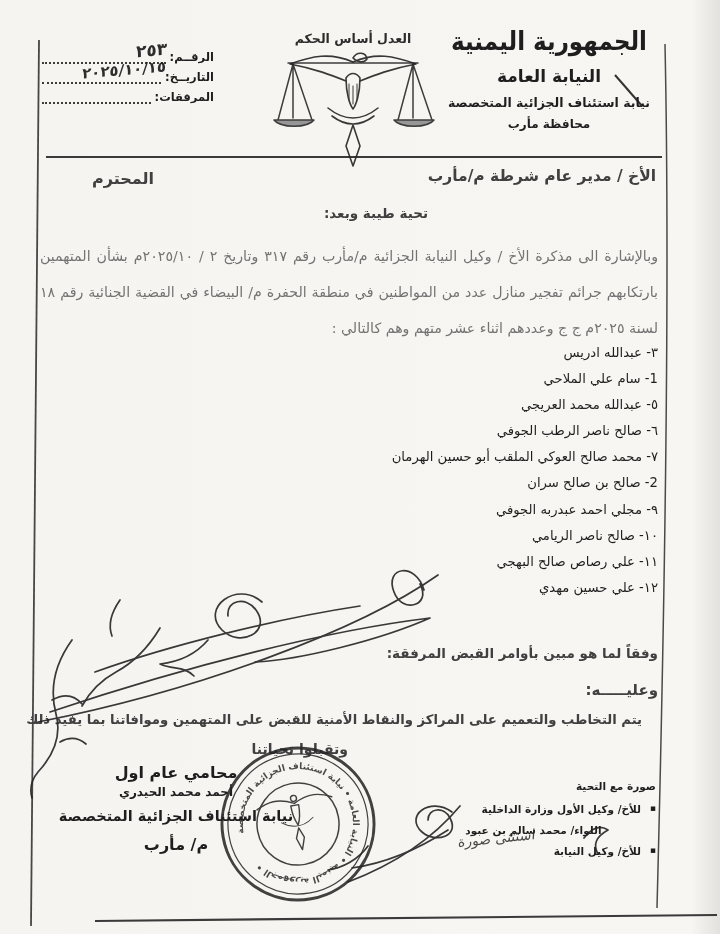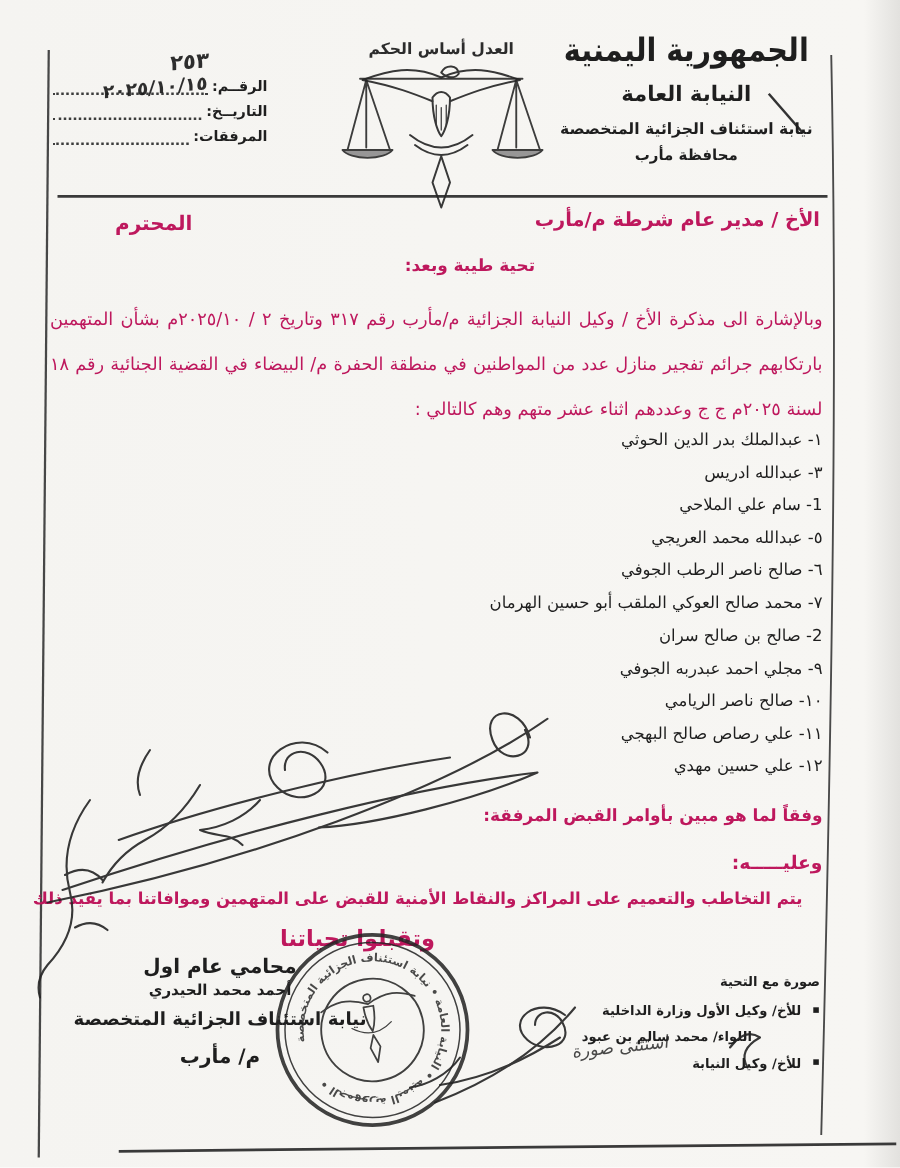--- a/index.html
+++ b/index.html
@@ -1,39 +1,39 @@
 <!DOCTYPE html>
 <html lang="ar"><head>
 <meta charset="utf-8">
 <style>
   html,body{margin:0;padding:0;}
   body{
     width:720px;height:934px;position:relative;overflow:hidden;
     background:linear-gradient(90deg,#f5f4f1 0%,#f7f6f3 96%,#e2e1de 100%);
     font-family:"DejaVu Sans",sans-serif;color:#1e1e1e;
   }
-  .t{position:absolute;direction:rtl;white-space:nowrap;color:#be185d;}
+  .t{position:absolute;direction:rtl;white-space:nowrap;color:#404040;}
   .b{font-weight:bold;}
   svg{position:absolute;}
   
   .hdr{position:absolute;right:50px;top:28px;width:242px;text-align:center;direction:rtl;}
   .hdr .rep{font-size:23px;font-weight:bold;letter-spacing:-1px;transform:scaleY(1.12);}
   .hdr .auth{font-size:17px;font-weight:bold;margin-top:12px;}
   .hdr .dept{font-size:12.5px;font-weight:bold;margin-top:9px;}
   .hdr .gov{font-size:12px;font-weight:bold;margin-top:7px;}
   
-  .ref{position:absolute;left:42px;top:44px;width:172px;direction:rtl;margin-top:12px;}
+  .ref{position:absolute;left:42px;top:44px;width:172px;direction:rtl;}
   .ref-row{display:flex;align-items:flex-end;height:20px;direction:rtl;}
   .ref-label{font-size:11.5px;font-weight:bold;margin-left:4px;}
   .dots{flex:1;border-bottom:2px dotted #3c3c3c;height:13px;}
   .hw{position:absolute;direction:rtl;font-weight:bold;color:#181818;opacity:.9;
       transform:rotate(-5deg) skewX(-7deg);letter-spacing:1.5px;}
   
   .para{position:absolute;right:62px;width:618px;top:238px;direction:rtl;
-        font-size:14.2px;line-height:36px;text-align:justify;color:#be185d;
+        font-size:14.2px;line-height:36px;text-align:justify;color:#737373;
         max-height:112px;overflow:hidden;font-weight:500;}
   .names{position:absolute;right:62px;top:340px;direction:rtl;font-size:13.2px;line-height:26.1px;}
   .names div{white-space:nowrap;}
   
   .sig{position:absolute;left:36px;top:763px;width:280px;text-align:center;direction:rtl;}
   .sig .s1{font-size:16px;font-weight:bold;}
   .sig .s2{font-size:12px;font-weight:bold;margin-top:3px;}
   .sig .s3{font-size:14.5px;font-weight:bold;margin-top:9px;}
   .sig .s4{font-size:16px;font-weight:bold;margin-top:11px;}
   
@@ -101,37 +101,36 @@
 <div class="hw" style="left:136px;top:40px;font-size:17px;">٢٥٣</div>
 <div class="hw" style="left:82px;top:61px;font-size:15px;">٢٠٢٥/١٠/١٥</div>
 
 <div class="t b" style="right:64px;top:167px;font-size:15.5px;">الأخ / مدير عام شرطة م/مأرب</div>
 <div class="t b" style="left:92px;top:169px;font-size:16px;">المحترم</div>
 <div class="t b" style="right:292px;top:205px;font-size:13.5px;">تحية طيبة وبعد:</div>
 
 <div class="para">وبالإشارة الى مذكرة الأخ / وكيل النيابة الجزائية م/مأرب رقم ٣١٧ وتاريخ ٢ / ٢٠٢٥/١٠م بشأن المتهمين بارتكابهم جرائم تفجير منازل عدد من المواطنين في منطقة الحفرة م/ البيضاء في القضية الجنائية رقم ١٨ لسنة ٢٠٢٥م ج ج وعددهم اثناء عشر متهم وهم كالتالي :</div>
 
 <div class="names">
-  <div>١- عبدالملك بدر الدين الحوثي</div>
   <div>٣- عبدالله ادريس</div>
   <div>1- سام علي الملاحي</div>
   <div>٥- عبدالله محمد العريجي</div>
   <div>٦- صالح ناصر الرطب الجوفي</div>
   <div>٧- محمد صالح العوكي الملقب أبو حسين الهرمان</div>
   <div>2- صالح بن صالح سران</div>
   <div>٩- مجلي احمد عبدربه الجوفي</div>
   <div>١٠- صالح ناصر الريامي</div>
   <div>١١- علي رصاص صالح البهجي</div>
   <div>١٢- علي حسين مهدي</div>
 </div>
 
 <div class="t b" style="right:62px;top:645px;font-size:13.5px;">وفقاً لما هو مبين بأوامر القبض المرفقة:</div>
 <div class="t b" style="right:62px;top:681px;font-size:15px;">وعليـــــه:</div>
 <div class="t b" style="right:78px;top:712px;font-size:13.2px;">يتم التخاطب والتعميم على المراكز والنقاط الأمنية للقبض على المتهمين وموافاتنا بما يفيد ذلك</div>
-<div class="t b" style="right:372px;top:741px;font-size:18px;">وتقبلوا تحياتنا</div>
+<div class="t b" style="right:372px;top:741px;font-size:14px;">وتقبلوا تحياتنا</div>
 
 <div class="sig">
   <div class="s1">محامي عام اول</div>
   <div class="s2">أحمد محمد الحيدري</div>
   <div class="s3">نيابة استئناف الجزائية المتخصصة</div>
   <div class="s4">م/ مأرب</div>
 </div>
 
 <div class="cc">
   <div class="h">صورة مع التحية</div>

